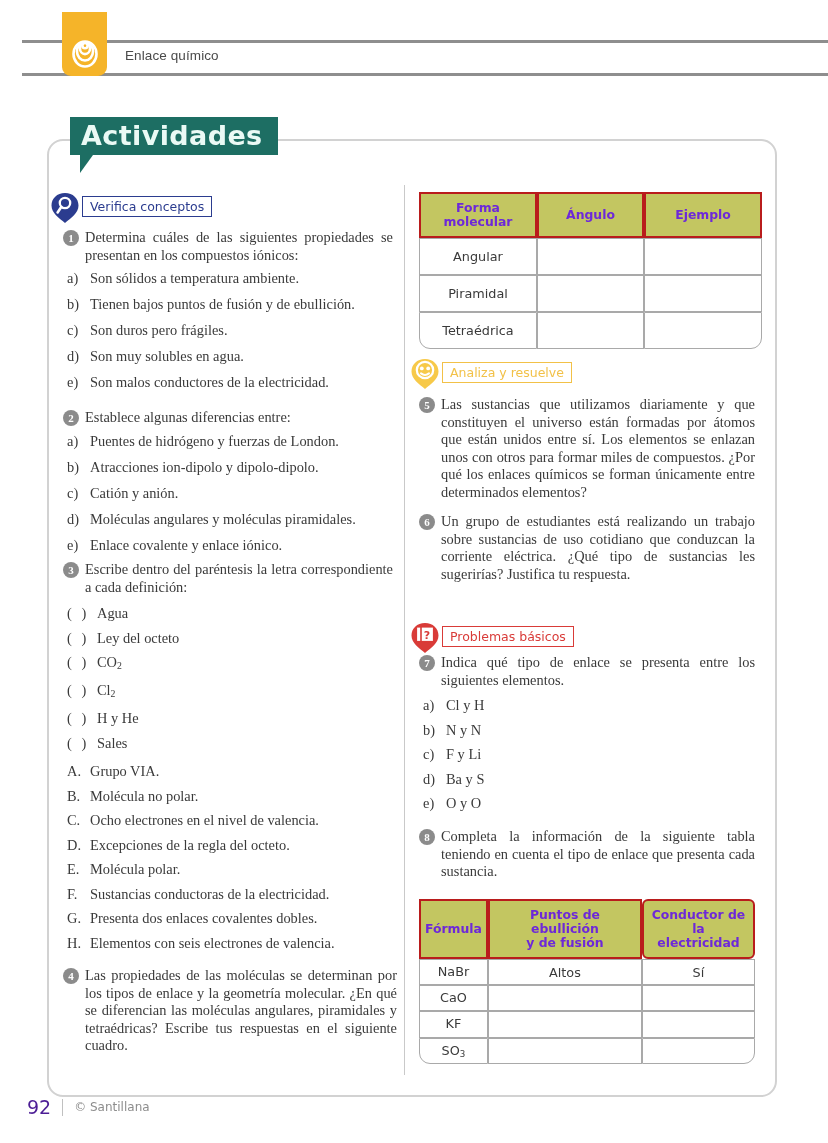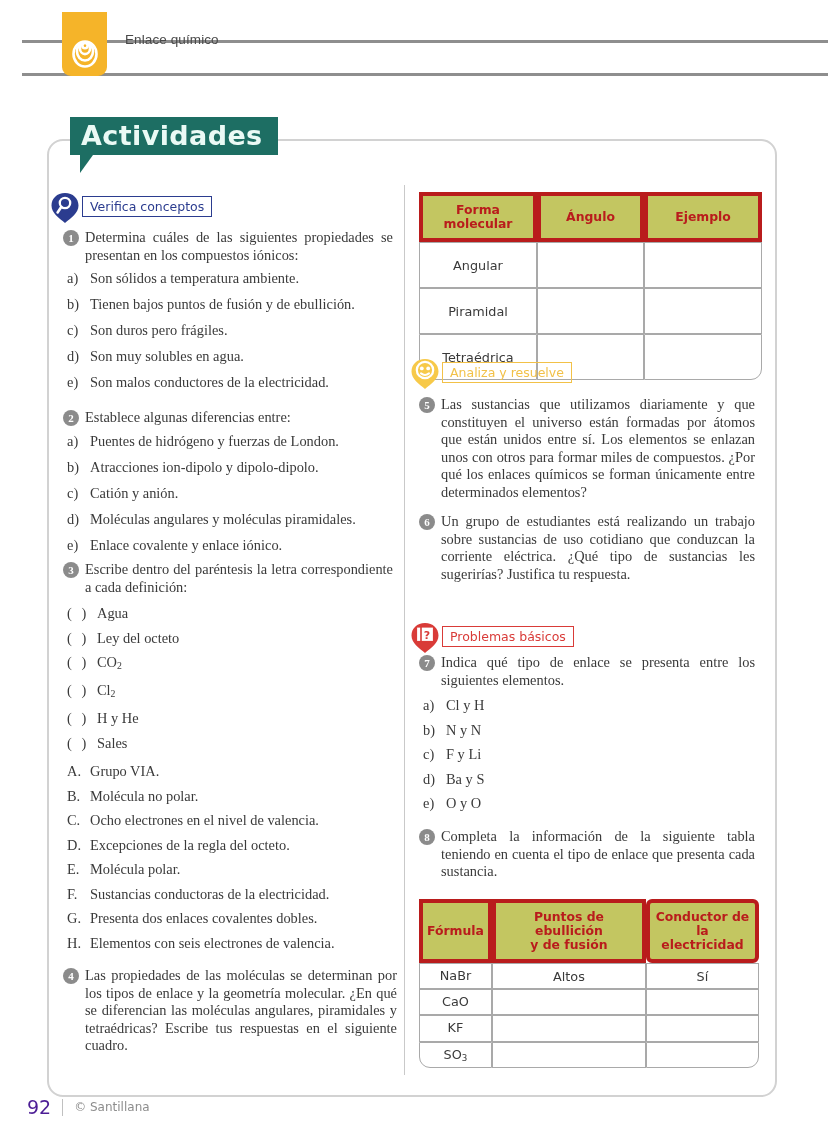--- a/index.html
+++ b/index.html
@@ -17,21 +17,21 @@
   #header { position:absolute; left:0; top:0; width:828px; height:100px; }
   .rule { position:absolute; height:3px; background:#8e8e8e; }
   .rule.top { left:22px; top:40px; width:806px; }
   .rule.bot { left:22px; top:73px; width:806px; }
   #chapter-tab {
     position:absolute; left:62px; top:12px; width:45px; height:64px;
     background:#f5b429; border-radius:0 0 9px 9px;
   }
   #chapter-logo { position:absolute; left:66px; top:32px; width:38px; height:38px; }
   #header-title {
-    position:absolute; left:125px; top:32px;
+    position:absolute; left:125px; top:48px;
     font-family:"Liberation Sans","DejaVu Sans",sans-serif;
     font-size:13.5px; color:#4a4a4a; letter-spacing:.1px;
   }
 
   
   #page-frame {
     position:absolute; left:47px; top:139px; width:730px; height:958px;
     border:2px solid #d2d2d2; border-radius:16px;
   }
   #col-divider {
@@ -93,34 +93,34 @@
   .sublist li .mk { position:absolute; left:4px; top:0; }
   .sublist.tight li { margin-bottom:7px; }
   .sublist.paren li { padding-left:34px; }
   .sublist.paren li .mk { left:4px; letter-spacing:3px; }
   sub { font-size:0.68em; vertical-align:-0.25em; }
 
   
   table { border-collapse:separate; border-spacing:0; }
   .dtable { position:absolute; font-family:"DejaVu Sans","Liberation Sans",sans-serif; }
   .dtable th {
-    background:#c3c661; color:#b91c1c; font-size:12.4px; font-weight:bold;
+    background:#c3c661; color:#6d28d9; font-size:12.4px; font-weight:bold;
     padding:7px 4px; text-align:center; line-height:14px;
-    border:4px solid #b91c1c;
+    border:2px solid #b91c1c;
   }
   .dtable td {
     background:#ffffff; font-size:12.8px; color:#3a3a3a; text-align:center;
     padding:6px 4px; height:24px; border:1px solid #a9a9a9;
     font-family:"DejaVu Sans","Liberation Sans",sans-serif;
   }
   #table-formas { left:419px; top:192px; }
   #table-formas th:nth-child(1){ width:118px; }
   #table-formas th:nth-child(2){ width:107px; }
   #table-formas th:nth-child(3){ width:118px; }
-  #table-formas td { height:46px; }
+  #table-formas td { height:37px; }
   #table-formas tr:last-child td:first-child { border-bottom-left-radius:11px; }
   #table-formas tr:last-child td:last-child  { border-bottom-right-radius:11px; }
 
   #table-sustancias { left:419px; top:899px; }
   #table-sustancias th:nth-child(1){ width:68px; }
   #table-sustancias th:nth-child(2){ width:154px; }
   #table-sustancias th:nth-child(3){ width:113px;border-radius:6px; }
   #table-sustancias td { height:19px; padding:4px 4px; }
   #table-sustancias tr:last-child td:first-child { border-bottom-left-radius:11px; }
   #table-sustancias tr:last-child td:last-child  { border-bottom-right-radius:11px; }

